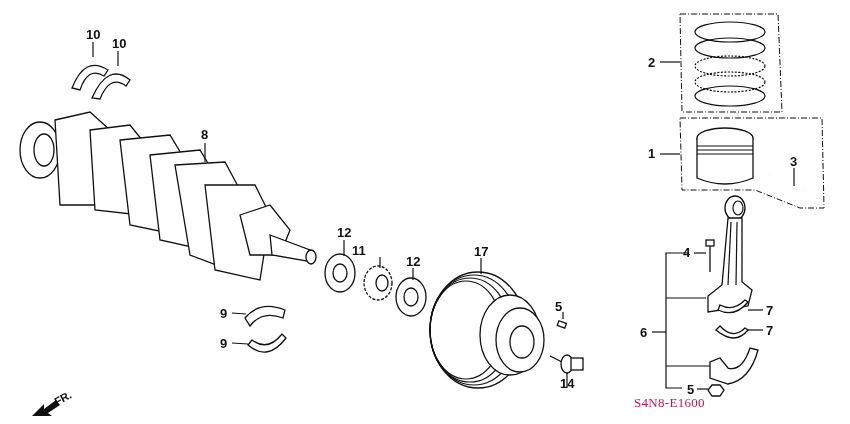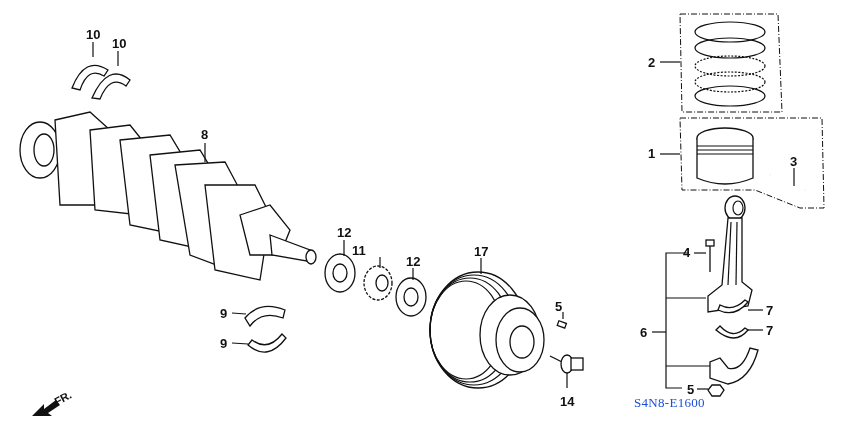--- a/index.html
+++ b/index.html
@@ -1,19 +1,19 @@
 <!DOCTYPE html>
 <html><head>
 <meta charset="utf-8">
 <style>
   html, body { margin: 0; padding: 0; background: #ffffff; }
   body { width: 850px; height: 424px; position: relative; overflow: hidden; font-family: "Liberation Sans", sans-serif; }
   #canvas { position: absolute; left: 0; top: 0; width: 850px; height: 424px; }
   .callout { position: absolute; font-family: "Liberation Sans", sans-serif; font-size: 13px; font-weight: bold; color: #111; line-height: 1; }
-  .code { position: absolute; font-family: "Liberation Serif", serif; font-size: 13px; color: #1d4ed8; letter-spacing: 0.3px; }
+  .code { position: absolute; font-family: "Liberation Serif", serif; font-size: 13px; color: #be185d; letter-spacing: 0.3px; }
   .fr { position: absolute; font-family: "Liberation Sans", sans-serif; font-size: 11px; font-weight: bold; color: #111; transform: rotate(-28deg); }
   svg .ln { stroke: #111; stroke-width: 1.2; fill: none; }
   svg .pt { stroke: #111; stroke-width: 1.3; fill: #fff; }
   svg .dash { stroke: #111; stroke-width: 1; fill: none; stroke-dasharray: 6 2 1 2; }
 </style>
 </head>
 <body>
 
 <svg id="canvas" viewBox="0 0 850 424" xmlns="http://www.w3.org/2000/svg">
 
@@ -158,17 +158,17 @@
 <div class="callout" style="left:766px;top:324px;">7</div>
 <div class="callout" style="left:201px;top:128px;">8</div>
 <div class="callout" style="left:220px;top:307px;">9</div>
 <div class="callout" style="left:220px;top:337px;">9</div>
 <div class="callout" style="left:86px;top:28px;">10</div>
 <div class="callout" style="left:112px;top:37px;">10</div>
 <div class="callout" style="left:352px;top:244px;">11</div>
 <div class="callout" style="left:337px;top:226px;">12</div>
 <div class="callout" style="left:406px;top:255px;">12</div>
 <div class="callout" style="left:474px;top:245px;">17</div>
-<div class="callout" style="left:560px;top:395px;">14</div>
+<div class="callout" style="left:560px;top:377px;">14</div>
 <div class="callout" style="left:555px;top:300px;">5</div>
 
 <div class="code" style="left:634px;top:395px;">S4N8-E1600</div>
 <div class="fr" style="left:54px;top:392px;">FR.</div>
 
 </body></html>

